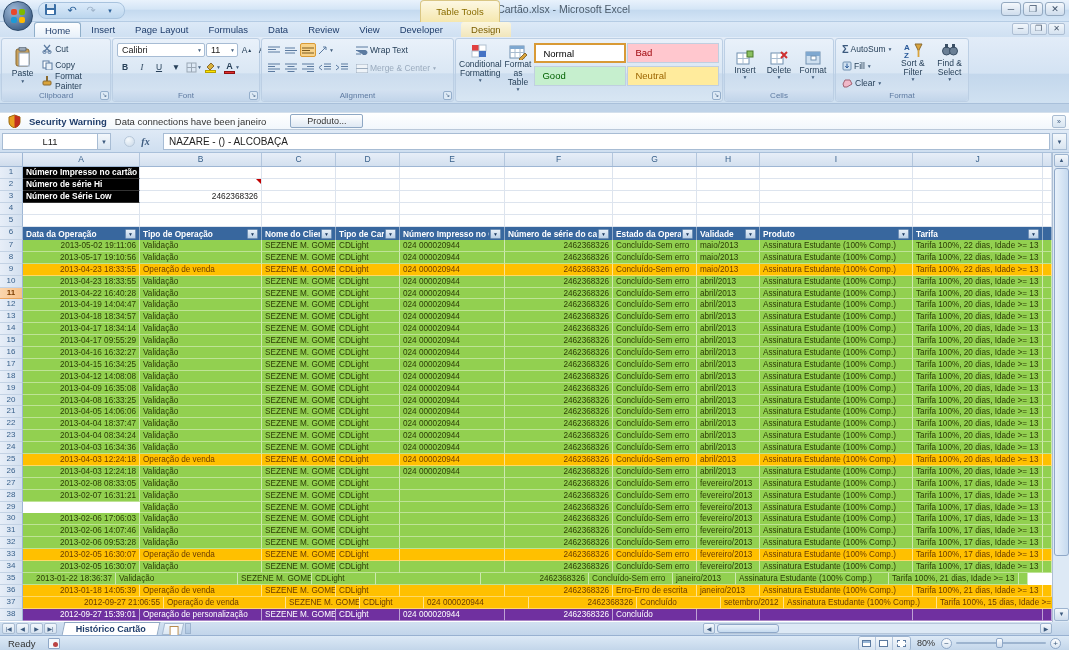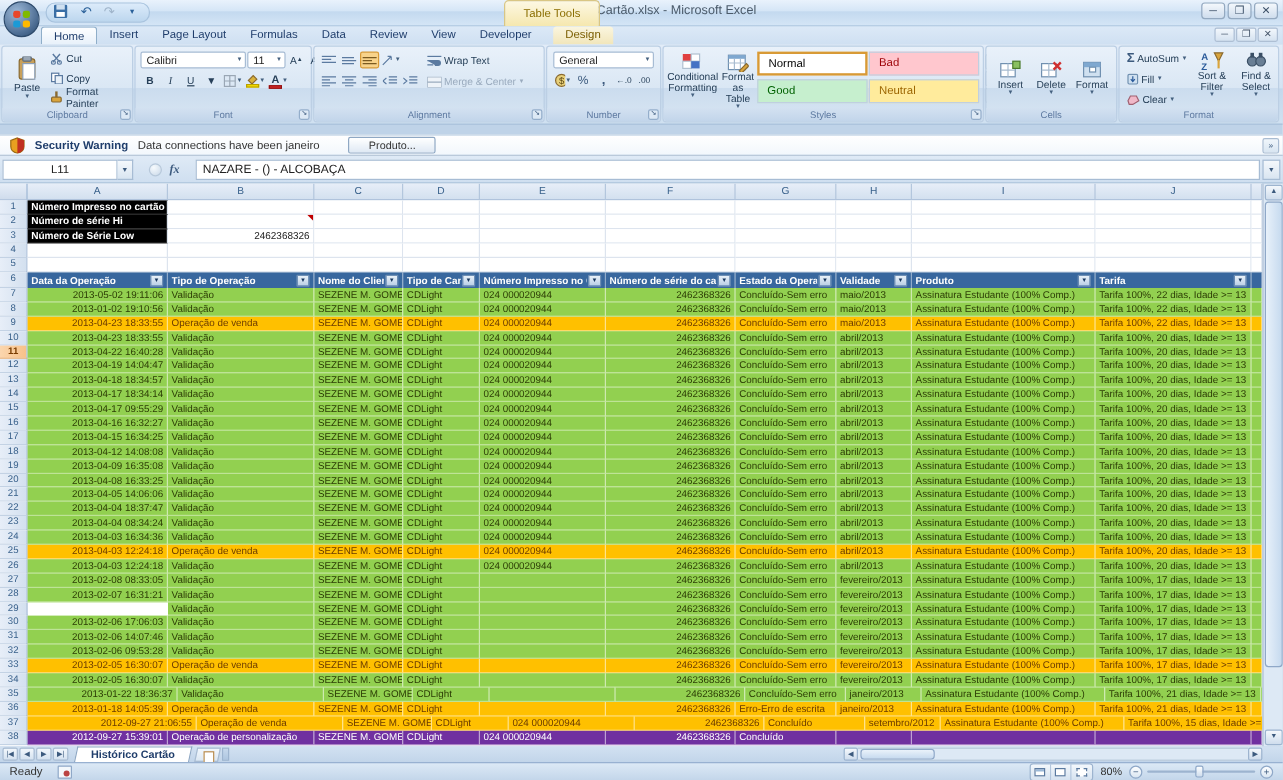--- a/index.html
+++ b/index.html
@@ -364,43 +364,20 @@
             </svg>
           <span>Merge &amp; Center</span>
             <span class="dd" style="color:#9aabbe">▼</span>
         </div>
       </div>
     </div>
     <div class="glabel">Alignment</div>
     <div class="launcher">↘</div>
   </div>
 
-  <div class="group" style="width:96px">
-    <div class="gbody" style="flex-direction:column;align-items:stretch;padding:4px 5px 0;gap:3px;">
-      <div class="sel-box">
-          <span>General</span>
-          <span class="dd">▼</span>
-        </div>
-      <div class="smallrow">
-        <div class="sbtn">
-            <svg width="12" height="12">
-              <circle cx="6" cy="6" r="5" fill="#e8d07a" stroke="#8a6a30"></circle>
-              <text x="6" y="9" font-size="8" text-anchor="middle" fill="#5a4510">$</text>
-            </svg>
-            <span class="dd">▼</span>
-          </div>
-        <div class="sbtn" style="font-size:10px;color:#3c5a7e;">%</div>
-        <div class="sbtn" style="font-size:11px;font-weight:bold;color:#3c5a7e;">,</div>
-        <div class="sbtn" style="font-size:7px;">←.0</div>
-        <div class="sbtn" style="font-size:7px;">.00</div>
-      </div>
-    </div>
-    <div class="glabel">Number</div>
-    <div class="launcher">↘</div>
-  </div>
 
   <div class="group" style="width:268px">
     <div class="gbody" style="padding:2px 3px 0;gap:3px;">
       <div class="bigicon2" style="width:52px">
         <svg width="18" height="16">
             <rect x="1" y="1" width="7" height="6" fill="#e04040"></rect>
             <rect x="8" y="1" width="7" height="6" fill="#fff" stroke="#b0c0d0"></rect>
             <rect x="1" y="7" width="7" height="6" fill="#fff" stroke="#b0c0d0"></rect>
             <rect x="8" y="7" width="7" height="6" fill="#4472c4"></rect>
           </svg>
@@ -422,21 +399,20 @@
           <div class="stylecell" style="background: rgb(255, 199, 206); color: rgb(156, 0, 6);">Bad</div>
           <div class="stylecell" style="background: rgb(198, 239, 206); color: rgb(0, 97, 0);">Good</div>
           <div class="stylecell" style="background: rgb(255, 235, 156); color: rgb(156, 101, 0);">Neutral</div>
         </div>
       <div class="galleryscroll">
         <div>▲</div>
         <div>▼</div>
         <div>▼▬</div>
       </div>
     </div>
-    <div class="glabel">Styles</div>
     <div class="launcher">↘</div>
   </div>
 
   <div class="group" style="width:110px">
     <div class="gbody" style="justify-content:center;">
       <div class="cellbtn">
         <svg width="18" height="15">
             <rect x="1" y="3" width="12" height="11" fill="#fff" stroke="#7090b0"></rect>
             <path d="M1 8.5h12M7 3v11" stroke="#a8bcd0"></path>
             <rect x="11" y="1" width="6" height="6" fill="#8ac060" stroke="#4a7a2a"></rect>
@@ -677,21 +653,21 @@
       <div class="cell" style="width: 105px; background: rgb(146, 208, 80);">024 000020944</div>
       <div class="cell num" style="width: 108px; background: rgb(146, 208, 80);">2462368326</div>
       <div class="cell" style="width: 84px; background: rgb(146, 208, 80);">Concluído-Sem erro</div>
       <div class="cell" style="width: 63px; background: rgb(146, 208, 80);">maio/2013</div>
       <div class="cell" style="width: 153px; background: rgb(146, 208, 80);">Assinatura Estudante (100% Comp.)</div>
       <div class="cell" style="width: 130px; background: rgb(146, 208, 80);">Tarifa 100%, 22 dias, Idade &gt;= 13</div>
       <div class="cell" style="width: 9px; background: rgb(146, 208, 80);"></div>
     </div>
     <div class="datarow rt-green">
       <div class="rownum">8</div>
-      <div class="cell num" style="width: 117px; background: rgb(146, 208, 80);">2013-01-02 19:10:56</div>
+      <div class="cell num" style="width: 117px; background: rgb(146, 208, 80);">2013-05-17 19:10:56</div>
       <div class="cell" style="width: 122px; background: rgb(146, 208, 80);">Validação</div>
       <div class="cell" style="width: 74px; background: rgb(146, 208, 80);">SEZENE M. GOMES</div>
       <div class="cell" style="width: 64px; background: rgb(146, 208, 80);">CDLight</div>
       <div class="cell" style="width: 105px; background: rgb(146, 208, 80);">024 000020944</div>
       <div class="cell num" style="width: 108px; background: rgb(146, 208, 80);">2462368326</div>
       <div class="cell" style="width: 84px; background: rgb(146, 208, 80);">Concluído-Sem erro</div>
       <div class="cell" style="width: 63px; background: rgb(146, 208, 80);">maio/2013</div>
       <div class="cell" style="width: 153px; background: rgb(146, 208, 80);">Assinatura Estudante (100% Comp.)</div>
       <div class="cell" style="width: 130px; background: rgb(146, 208, 80);">Tarifa 100%, 22 dias, Idade &gt;= 13</div>
       <div class="cell" style="width: 9px; background: rgb(146, 208, 80);"></div>
@@ -1055,21 +1031,21 @@
       <div class="cell" style="width: 105px; background: rgb(146, 208, 80);"></div>
       <div class="cell num" style="width: 108px; background: rgb(146, 208, 80);">2462368326</div>
       <div class="cell" style="width: 84px; background: rgb(146, 208, 80);">Concluído-Sem erro</div>
       <div class="cell" style="width: 63px; background: rgb(146, 208, 80);">fevereiro/2013</div>
       <div class="cell" style="width: 153px; background: rgb(146, 208, 80);">Assinatura Estudante (100% Comp.)</div>
       <div class="cell" style="width: 130px; background: rgb(146, 208, 80);">Tarifa 100%, 17 dias, Idade &gt;= 13</div>
       <div class="cell" style="width: 9px; background: rgb(146, 208, 80);"></div>
     </div>
     <div class="datarow rt-green">
       <div class="rownum">35</div>
-      <div class="cell num" style="width: 125px; background: rgb(146, 208, 80);">2013-01-22 18:36:37</div>
+      <div class="cell num" style="width: 93px; background: rgb(146, 208, 80);">2013-01-22 18:36:37</div>
       <div class="cell" style="width: 122px; background: rgb(146, 208, 80);">Validação</div>
       <div class="cell" style="width: 74px; background: rgb(146, 208, 80);">SEZENE M. GOMES</div>
       <div class="cell" style="width: 64px; background: rgb(146, 208, 80);">CDLight</div>
       <div class="cell" style="width: 105px; background: rgb(146, 208, 80);"></div>
       <div class="cell num" style="width: 108px; background: rgb(146, 208, 80);">2462368326</div>
       <div class="cell" style="width: 84px; background: rgb(146, 208, 80);">Concluído-Sem erro</div>
       <div class="cell" style="width: 63px; background: rgb(146, 208, 80);">janeiro/2013</div>
       <div class="cell" style="width: 153px; background: rgb(146, 208, 80);">Assinatura Estudante (100% Comp.)</div>
       <div class="cell" style="width: 130px; background: rgb(146, 208, 80);">Tarifa 100%, 21 dias, Idade &gt;= 13</div>
       <div class="cell" style="width: 9px; background: rgb(146, 208, 80);"></div>

